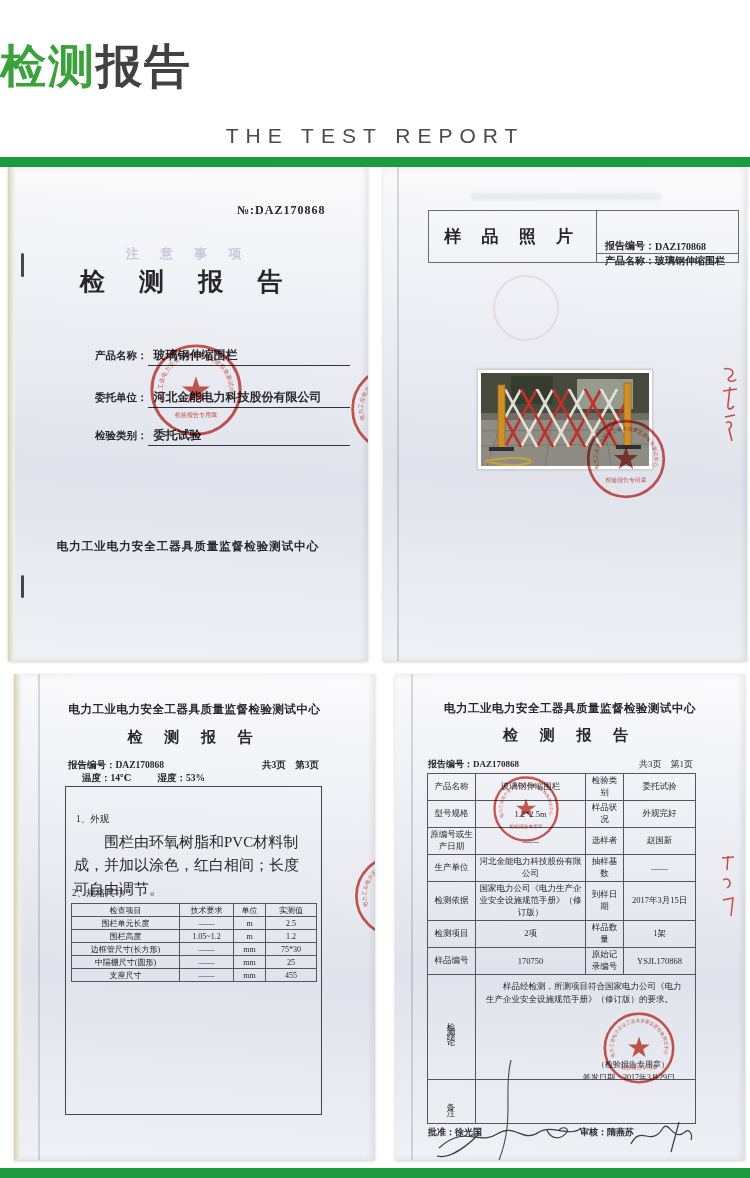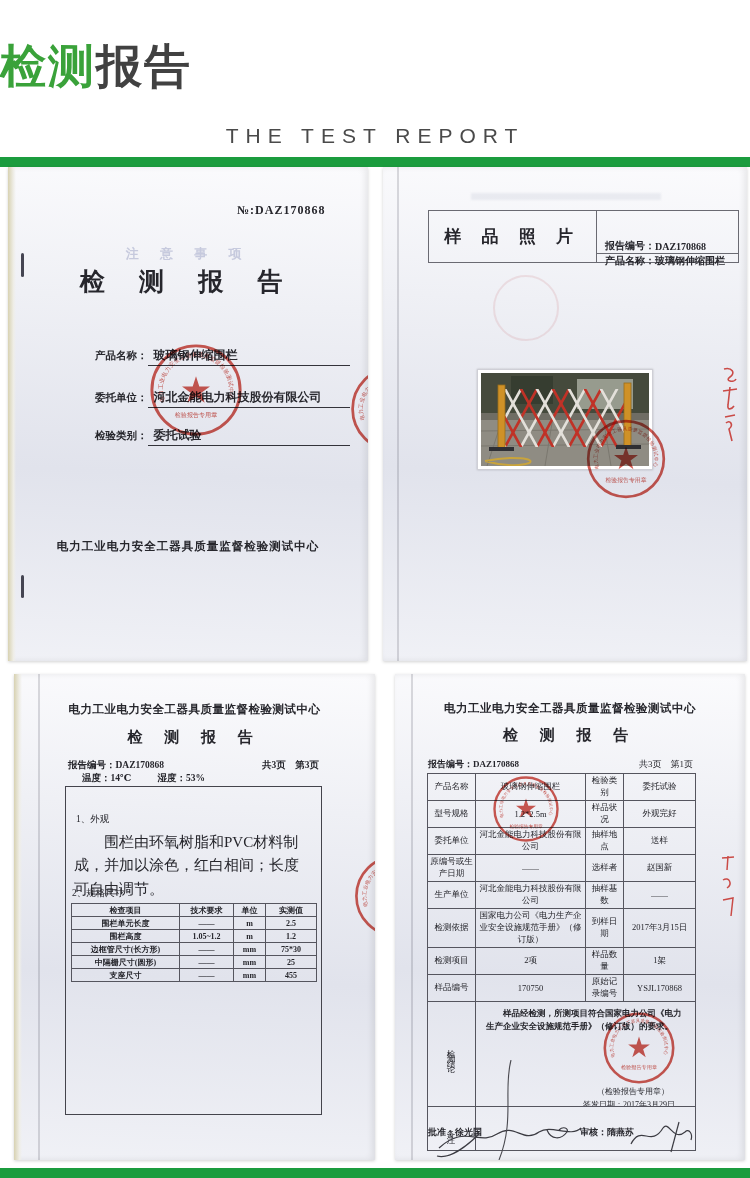--- a/index.html
+++ b/index.html
@@ -73,33 +73,33 @@
   .c-pages{position:absolute;right:56px;top:85px;font-size:9.5px;font-weight:bold;}
   .c-meta2{position:absolute;left:54px;top:98px;font-size:9.5px;font-weight:bold;margin-left:14px;}
   .c-meta2 .hum{margin-left:26px;}
   .c-box{position:absolute;left:51px;top:112px;width:255px;height:327px;border:1.5px solid #44444c;}
   .c-s1{position:absolute;left:10px;top:26px;font-size:9.5px;}
   .c-par{position:absolute;left:8px;top:44px;width:238px;font-size:15px;line-height:1.55;
          text-indent:2em;}
   .c-s2{position:absolute;left:6px;top:100px;font-size:9.5px;}
   .c-table{position:absolute;left:5px;top:116px;width:245px;border-collapse:collapse;
            table-layout:fixed;font-size:8px;text-align:center;}
-  .c-table th,.c-table td{border:1px solid #55555e;height:12px;padding:0;font-weight:bold;
+  .c-table th,.c-table td{border:1px solid #55555e;height:12px;padding:0;font-weight:normal;
                           overflow:hidden;white-space:nowrap;}
   
   .d-meta1{position:absolute;left:33px;top:84px;font-size:9px;font-weight:bold;}
   .d-pages{position:absolute;right:52px;top:84px;font-size:9px;font-weight:normal;}
   .d-table{position:absolute;left:32px;top:99px;width:268px;border-collapse:collapse;
            table-layout:fixed;font-size:8.5px;text-align:center;padding-left:28px;}
   .d-table td{border:1px solid #55555e;padding:1px 2px;overflow:hidden;}
   .d-table td.dl{font-weight:normal;}
   .vlabel{writing-mode:vertical-rl;text-orientation:upright;letter-spacing:5px;
           margin:0 auto;display:inline-block;}
   .d-conc{position:relative;vertical-align:top;text-align:left;}
-  .d-conc-text{padding:4px 8px 0 8px;text-indent:2em;line-height:1.55;font-size:8.5px;font-weight:bold;}
+  .d-conc-text{padding:4px 8px 0 8px;text-indent:2em;line-height:1.55;font-size:8.5px;}
   .d-caption{position:absolute;right:26px;top:84px;font-size:8px;}
   .d-date{position:absolute;right:20px;top:97px;font-size:8px;}
   .d-sign{position:absolute;left:0;top:452px;width:100%;font-size:9px;font-weight:bold;}
   .d-sign .ap{position:absolute;left:33px;top:0;}
   .d-sign .rv{position:absolute;left:185px;top:0;}
   .sigsvg{position:absolute;}
 </style>
 </head>
 <body>
 
@@ -332,26 +332,20 @@
             <td>玻璃钢伸缩围栏</td>
             <td class="dl">检验类别</td>
             <td>委托试验</td>
       </tr>
       <tr style="height:26px">
         <td class="dl">型号规格</td>
             <td>1.2*2.5m</td>
             <td class="dl">样品状况</td>
             <td>外观完好</td>
       </tr>
-      <tr style="height:24px">
-        <td class="dl">委托单位</td>
-            <td>河北金能电力科技股份有限公司</td>
-            <td class="dl">抽样地点</td>
-            <td>送样</td>
-      </tr>
       <tr style="height:25px">
         <td class="dl">原编号或生产日期</td>
             <td>——</td>
             <td class="dl">选样者</td>
             <td>赵国新</td>
       </tr>
       <tr style="height:24px">
         <td class="dl">生产单位</td>
             <td>河北金能电力科技股份有限公司</td>
             <td class="dl">抽样基数</td>

